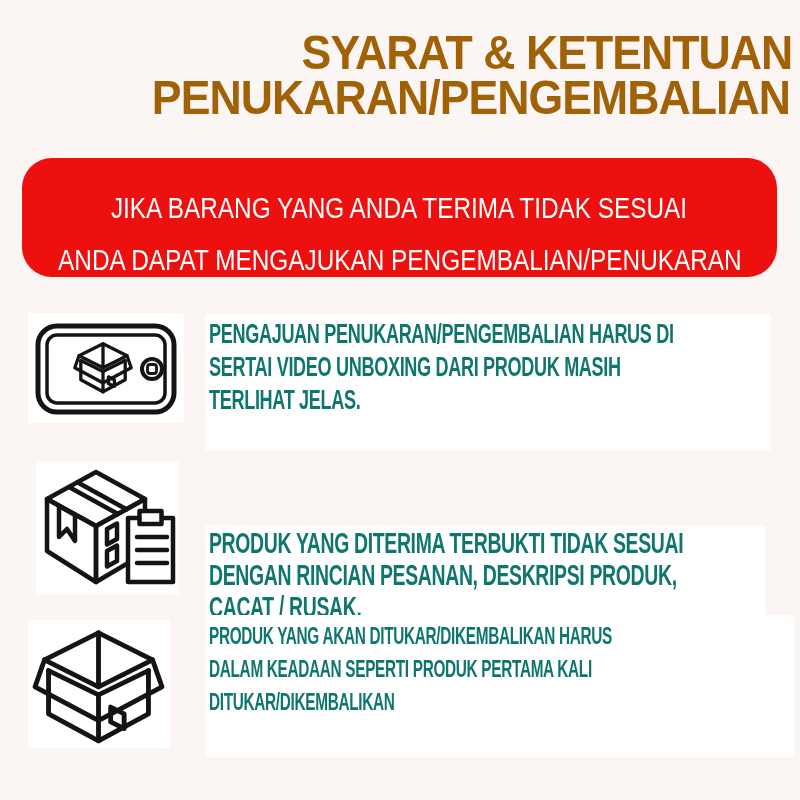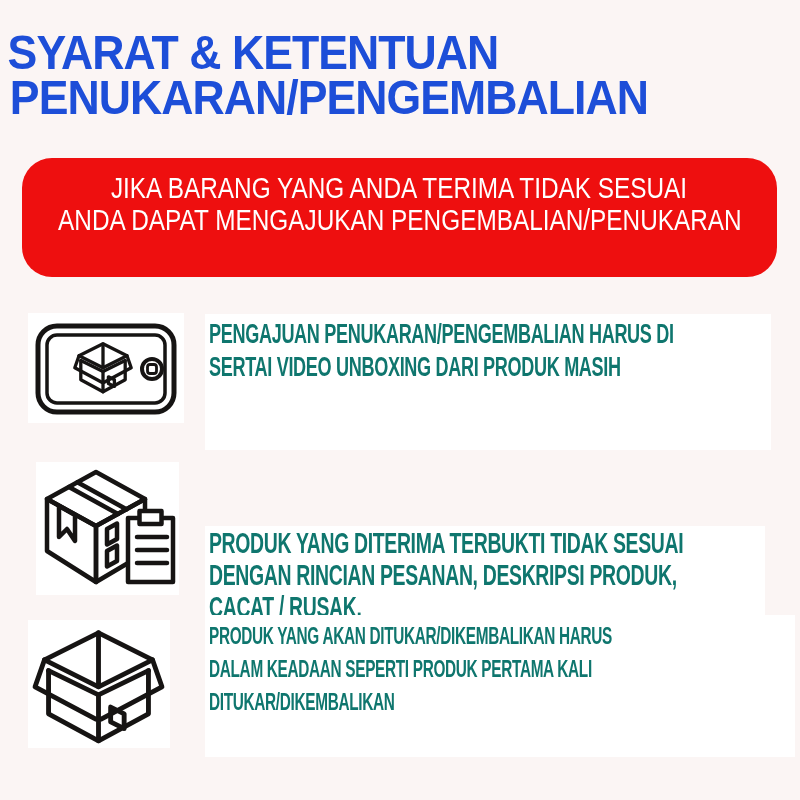--- a/index.html
+++ b/index.html
@@ -6,35 +6,35 @@
   .page{
     position:relative;
     width:800px;height:800px;
     background:#FBF5F4;
     overflow:hidden;
     font-family:"Liberation Sans", sans-serif;
   }
   
   .title{
     position:absolute;top:30px;left:0;right:0;
-    text-align:left;
-    color:#1d4ed8;
+    text-align:right;
+    color:#a16207;
     font-weight:bold;
     font-size:46px;line-height:45px;letter-spacing:-1px;
   }
   .squeeze-t{display:inline-block;transform:scale(0.97,1.04);white-space:nowrap;}
   
   .banner{
     position:absolute;left:22px;top:158px;width:755px;height:119px;
     background:#EE0F0F;border-radius:30px;
     display:flex;flex-direction:column;align-items:center;
     padding-top:14px;box-sizing:border-box;
     color:#FFFFFF;font-size:29px;font-weight:normal;
   }
-  .b-line{line-height:32px;text-align:center;}
+  .b-line{line-height:32px;text-align:center;margin-top:20px;}
   .squeeze-b{display:inline-block;transform:scaleX(0.84);transform-origin:50% 50%;white-space:nowrap;}
   
   .icon-box{
     position:absolute;background:#FFFFFF;
     display:flex;align-items:center;justify-content:center;
   }
   #icon-box-1{left:28px;top:313px;width:156px;height:110px;}
   #icon-box-2{left:36px;top:462px;width:143px;height:133px;}
   #icon-box-3{left:28px;top:620px;width:142px;height:128px;}
   .text-box{
@@ -84,20 +84,21 @@
           <polyline points="13,36 13,68 50,88 87,68 87,36"></polyline>
           <line x1="50" y1="54" x2="50" y2="88"></line>
           <polygon points="59,63 69,68 69,79 59,74"></polygon>
         </g>
       </g>
     </svg>
   </div>
   <div class="text-box" id="text-box-1">
     <div class="line"><span class="squeeze">PENGAJUAN PENUKARAN/PENGEMBALIAN HARUS DI</span></div>
     <div class="line"><span class="squeeze">SERTAI VIDEO UNBOXING DARI PRODUK MASIH</span></div>
+    <div class="line"><span class="squeeze">TERLIHAT JELAS.</span></div>
   </div>
 
   <div class="icon-box" id="icon-box-2">
     <svg class="icon-svg" width="143" height="133" viewBox="0 0 143 133">
       <g fill="none" stroke="#161413" stroke-width="4.5" stroke-linejoin="round" stroke-linecap="round">
         <polygon points="60,10 11,37 60,64 109,37"></polygon>
         <line x1="33" y1="25" x2="82" y2="52"></line>
         <line x1="41.4" y1="20.3" x2="90.4" y2="47.3"></line>
         <polygon points="11,37 11,89 60,120 60,64"></polygon>
         <path d="M23,44 L23,75 L31,67 L39,79 L39,53 Z"></path>

